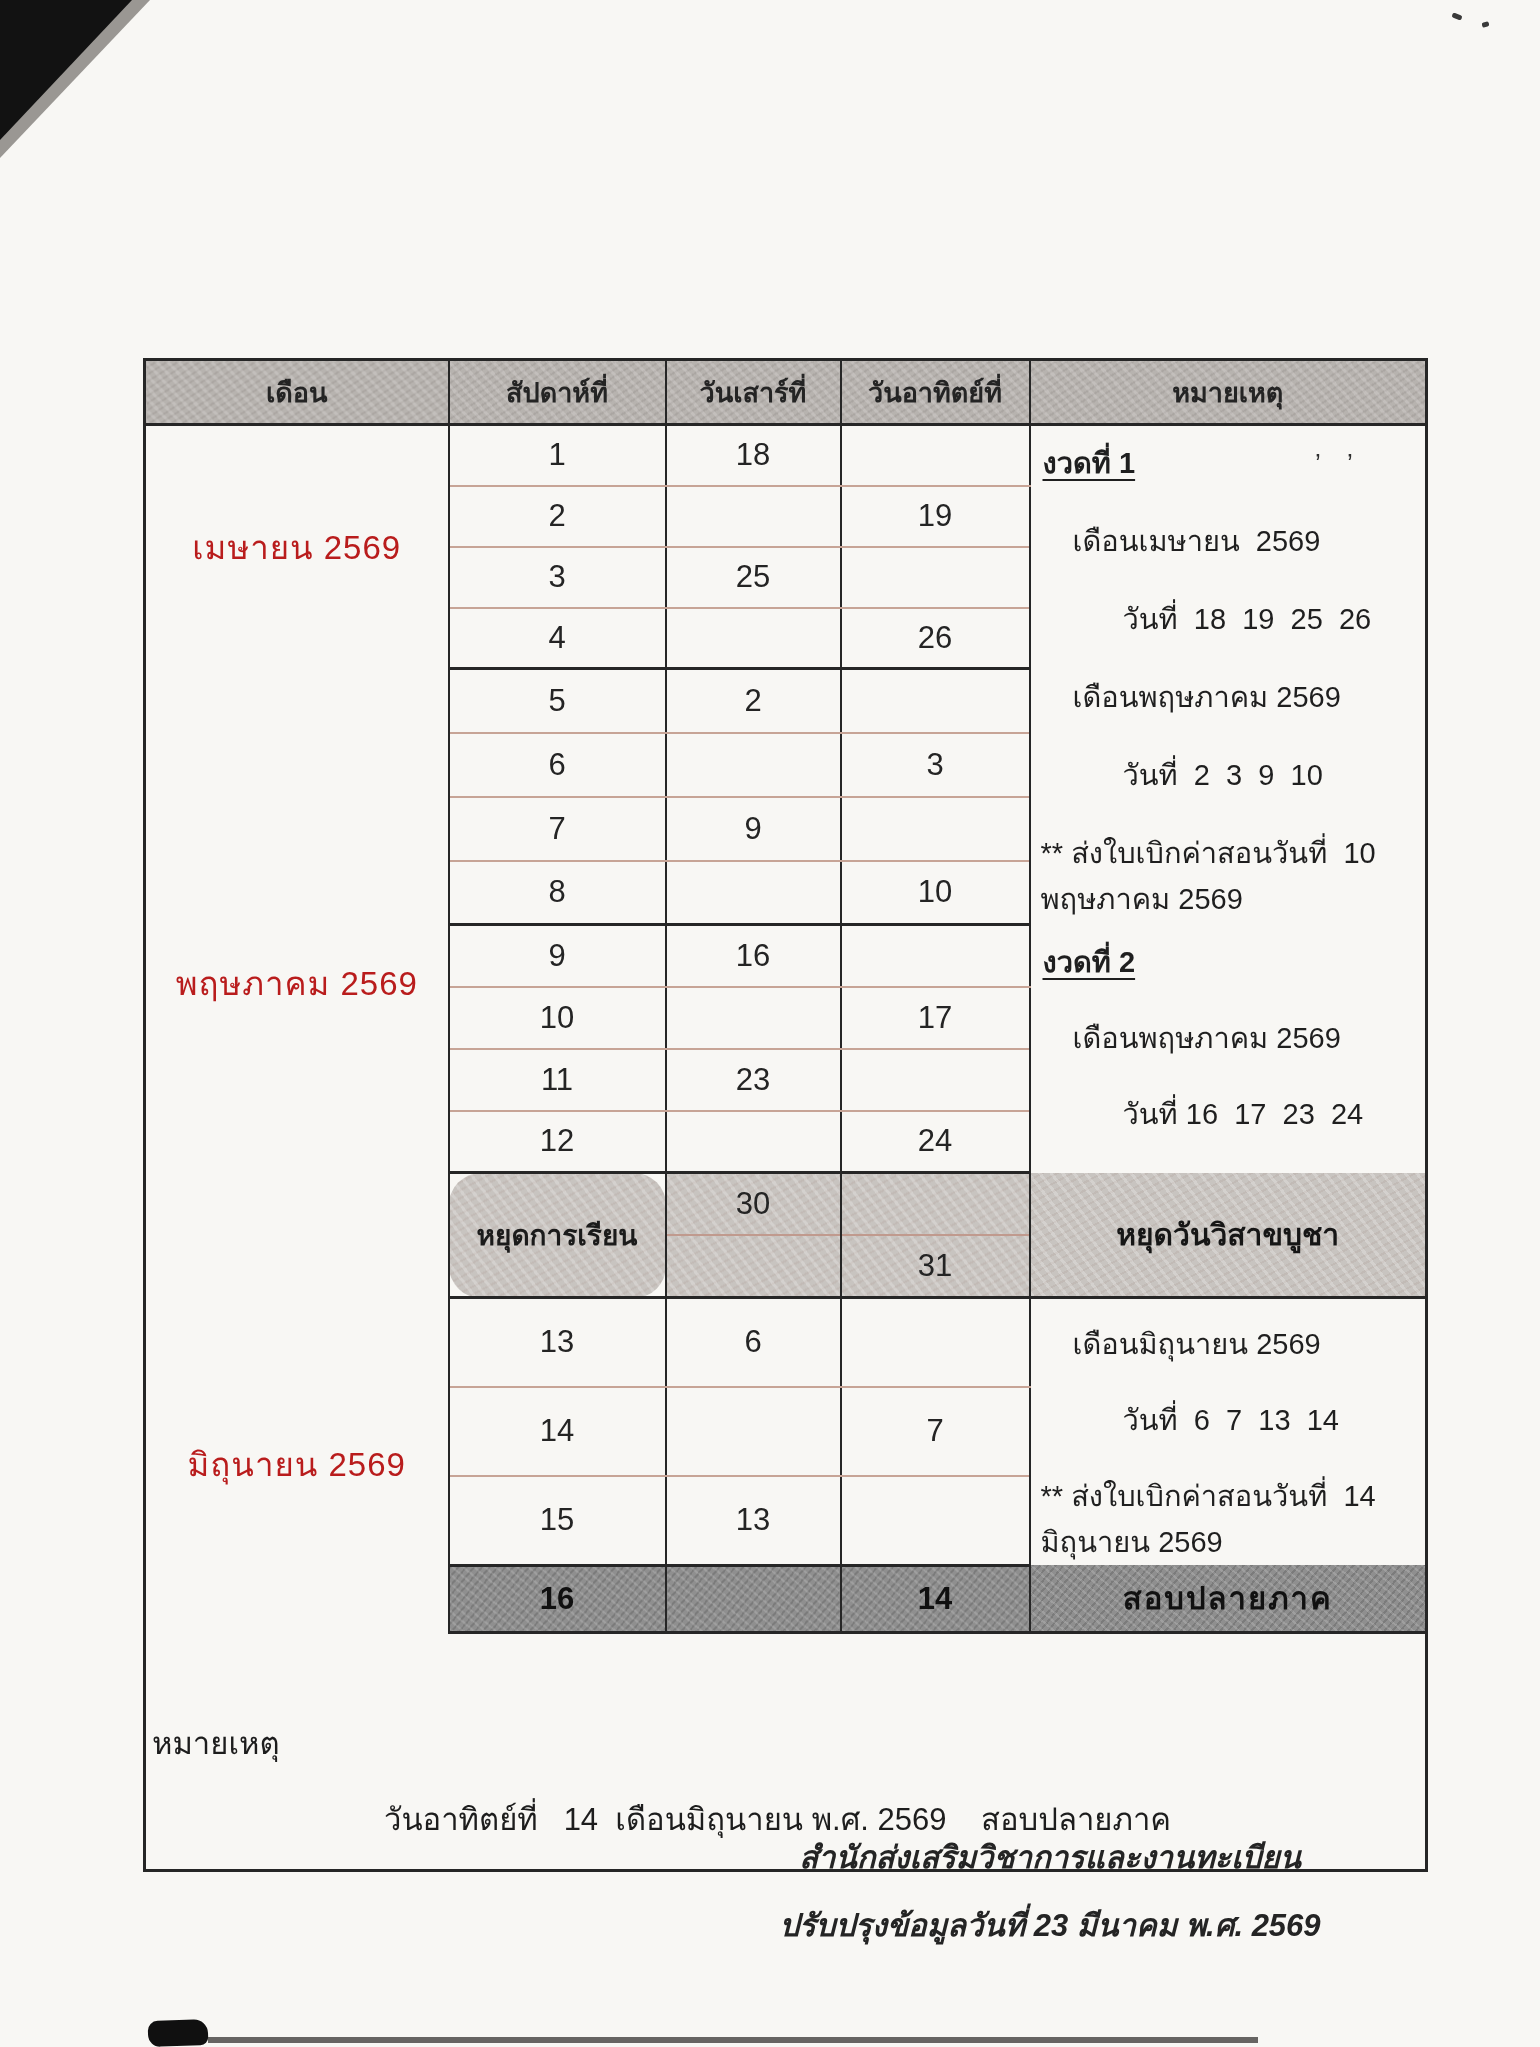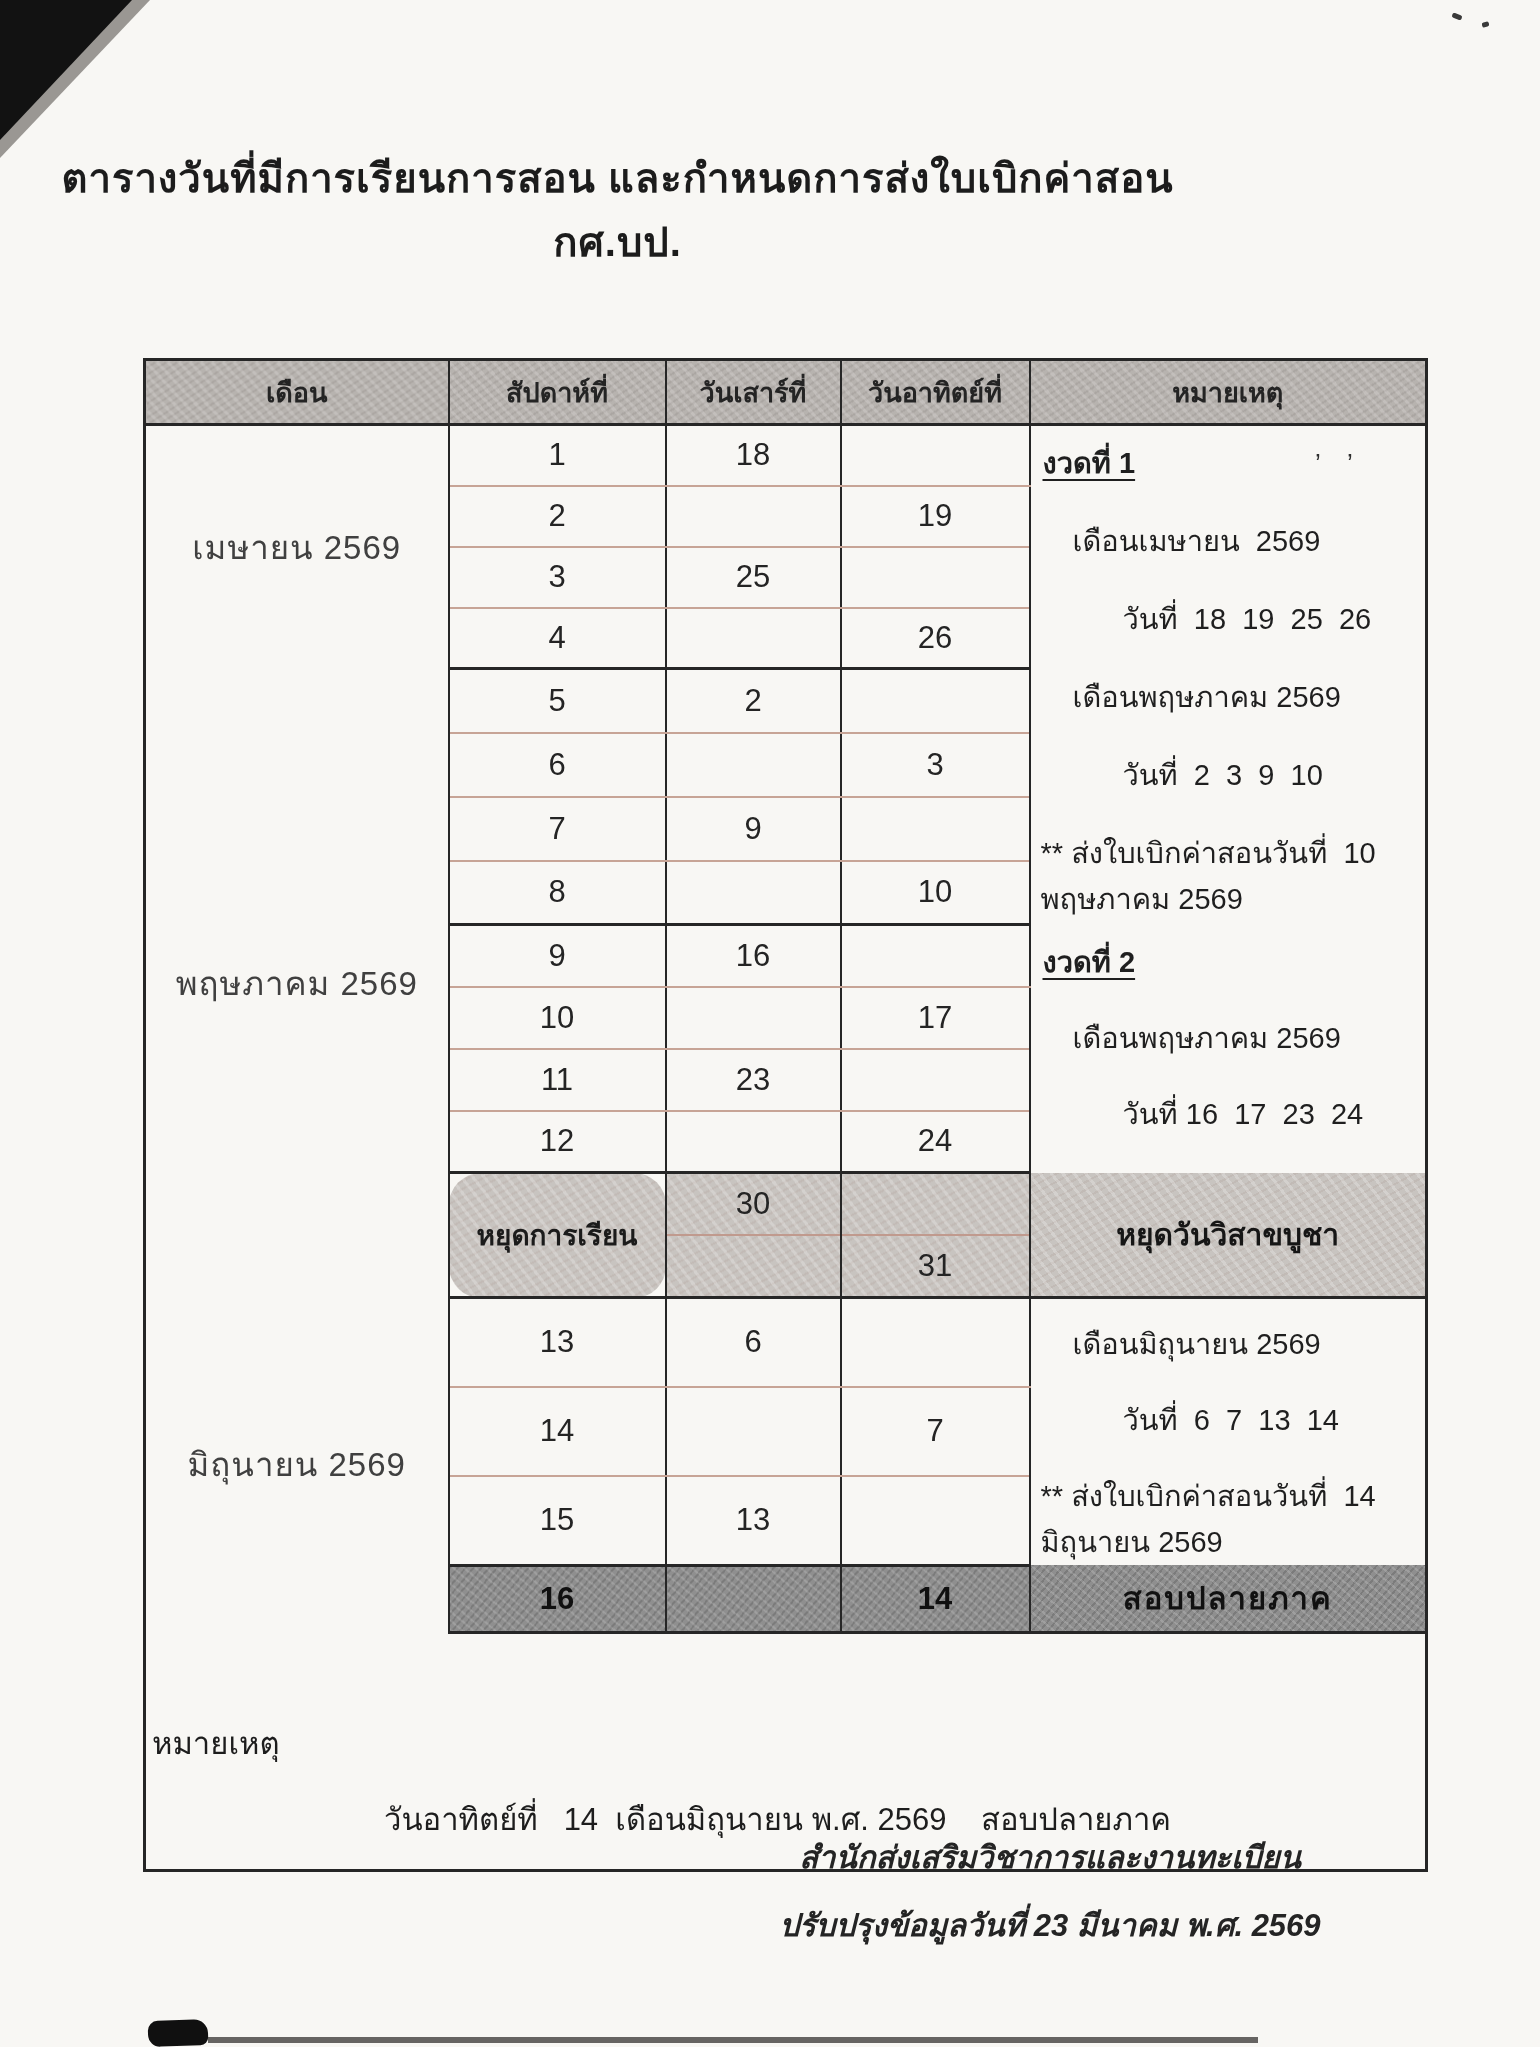--- a/index.html
+++ b/index.html
@@ -38,21 +38,21 @@
     background-color:#b7b3af;
     background-image:repeating-linear-gradient(47deg,rgba(255,255,255,.16) 0 3px,transparent 3px 8px),
                      repeating-linear-gradient(-33deg,rgba(60,50,45,.10) 0 2px,transparent 2px 6px);
     border-bottom:3px solid #262626;text-align:center;
   }
   .rw-a{height:61px}.rw-b{height:64px}.rw-c{height:62px}
   .rw-holiday{height:125px}.rw-d{height:66px}.rw-exam{height:67px}.rw-note{height:238px}
   td.num{font-size:31px;text-align:center;color:#242424;}
   td.soft{border-bottom:2px solid #c7a496;}
   td.hard{border-bottom:3px solid #262626;}
-  td.month-cell{font-size:33px;text-align:center;color:#404040;letter-spacing:1px;}
+  td.month-cell{font-size:33px;text-align:center;color:#b91c1c;letter-spacing:1px;}
   td.remark-cell{vertical-align:top;font-size:29px;color:#1f1f1f;}
   .r-title{margin:14px 0 0 12px;font-weight:600;text-decoration:underline;text-underline-offset:6px;}
   .r-line{margin-top:32px;white-space:pre-wrap;}
   .ind0{margin-left:10px;}
   .ind1{margin-left:42px;}
   .ind2{margin-left:92px;}
   .r-tight .r-line{margin-top:30px;}
   
   .gray-bg{
     background-color:#c8c4c0;
@@ -90,21 +90,20 @@
 
   <div class="corner-fold-shadow"></div>
   <div class="corner-fold"></div>
   <div class="tr-mark" style="left:1452px;top:14px;width:10px;height:5px;transform:rotate(20deg);"></div>
   <div class="tr-mark" style="left:1482px;top:22px;width:7px;height:5px;transform:rotate(-15deg);"></div>
   <div class="stray-quotes">’ ’</div>
   <div class="bottom-blob"></div>
   <div class="bottom-line"></div>
 
   <div class="title-block">
-    <div class="title-line1">ตารางวันที่มีการเรียนการสอน และกำหนดการส่งใบเบิกค่าสอน กศ.บป.</div>
   </div>
 
   <table class="sched">
     <colgroup>
       <col style="width:304px">
         <col style="width:217px">
         <col style="width:175px">
         <col style="width:189px">
         <col>
     </colgroup>

